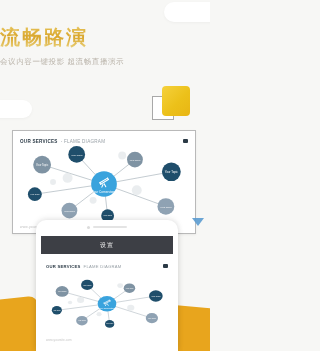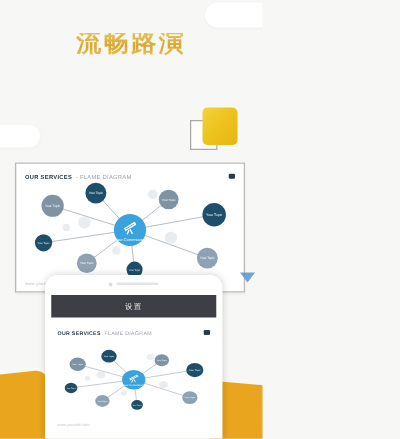--- a/index.html
+++ b/index.html
@@ -47,22 +47,20 @@
   }
   .motif .solid-sq{
     position:absolute; left:10px; top:0px; width:28px; height:30px;
     border-radius:4px;
     background:linear-gradient(135deg,#f5d13c 0%, #ecc11a 55%, #e8b514 100%);
   }
 
   
   .headline{
     position:absolute; left:0; right:0; top:26px;
-    text-align:center;
-    font-family:Liberation Mono, monospace;
   }
   .title{
     font-size:20px;
     font-weight:bold;
     letter-spacing:2px;
     background:linear-gradient(180deg,#e6c35a 0%, #d9a62c 50%, #e9cf78 100%);
     -webkit-background-clip:text;
     background-clip:text;
     color:#d9ae3a;
     -webkit-text-fill-color:transparent;
@@ -166,20 +164,21 @@
 <div class="bg-wrap">
   <div class="pill pill-tr"></div>
   <div class="pill pill-tl"></div>
   <div class="pill pill-bl"></div>
   <div class="yellow-blob blob-bl"></div>
   <div class="yellow-blob blob-br"></div>
 </div>
 
 <div class="headline">
   <div class="title">流畅路演</div>
+  <div class="subtitle">会议内容一键投影 超流畅直播演示</div>
 </div>
 
 <div class="motif">
   <div class="outline-sq"></div>
   <div class="solid-sq"></div>
 </div>
 
 <div class="card-back">
 
   <div class="card-head">

